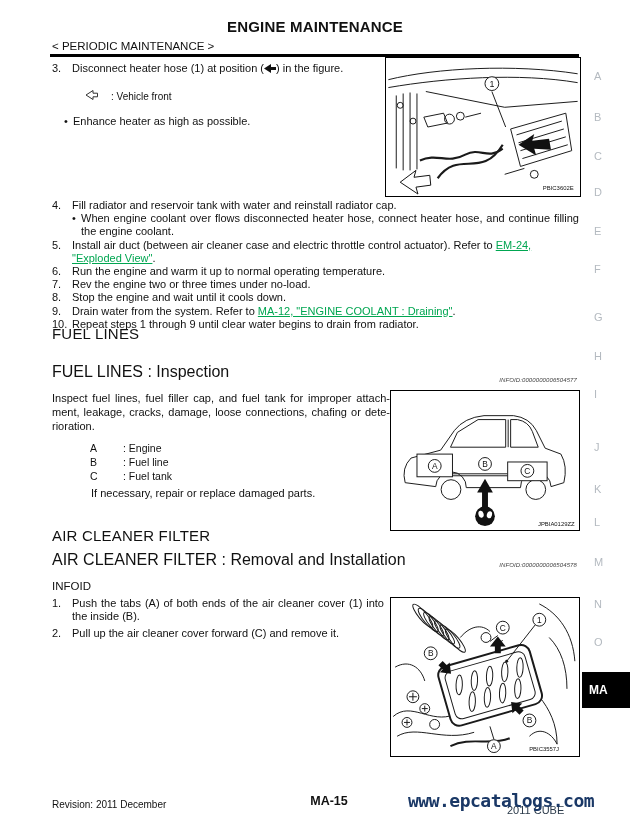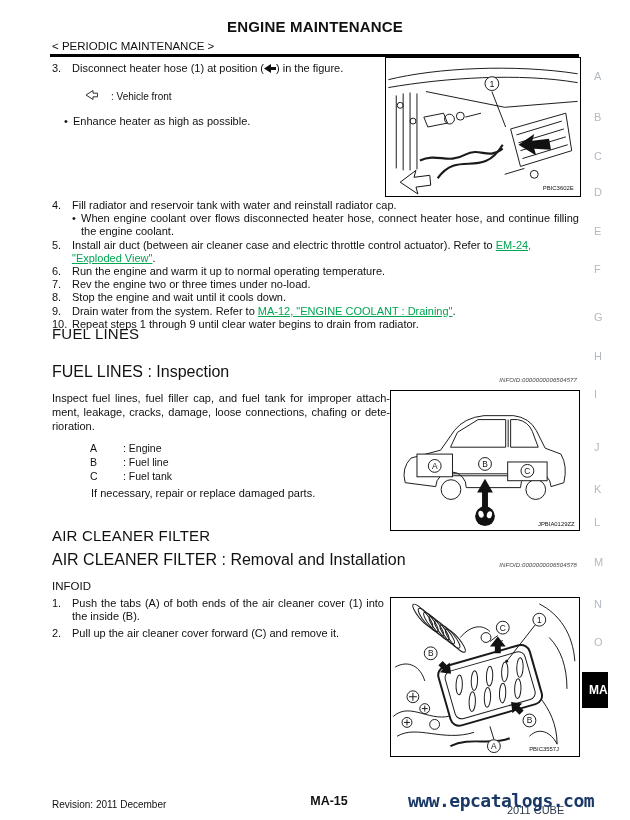--- a/index.html
+++ b/index.html
@@ -45,21 +45,21 @@
   .ac-steps .srow{margin-bottom:4px;}
 
   .fig{position:absolute;border:1px solid #000;background:#fff;}
   .fig svg{display:block;width:100%;height:100%;}
   .fig text{font-family:"Liberation Sans","DejaVu Sans",sans-serif;fill:#111;}
   .fig1{left:385px;top:57px;width:196px;height:140px;}
   .fig2{left:390px;top:390px;width:190px;height:141px;}
   .fig3{left:390px;top:597px;width:190px;height:160px;}
 
   .mletter{position:absolute;left:594px;font-size:11px;color:var(--margin-gray);}
-  .ma-tab{position:absolute;left:582px;top:672px;width:26px;height:36px;background:#000;
+  .ma-tab{position:absolute;left:582px;top:672px;width:48px;height:36px;background:#000;
           color:#fff;font-weight:bold;font-size:12px;display:flex;align-items:center;padding-left:7px;}
 
   .footer-rev{position:absolute;top:799px;left:52px;font-size:10px;}
   .footer-page{position:absolute;top:794px;left:0;width:630px;text-align:center;font-size:12.5px;font-weight:bold;padding-left:28px;}
   .model-label{position:absolute;top:804px;left:507px;font-size:11px;color:#2b3a4a;z-index:1;}
   .watermark{position:absolute;top:790px;left:408px;font-size:18px;font-weight:bold;z-index:2;
              font-family:"DejaVu Sans Mono","Liberation Mono",monospace;
              color:var(--watermark-navy);text-decoration:none;letter-spacing:-0.5px;}
   .inline-icon{display:inline-block;vertical-align:-1px;}
 </style>

